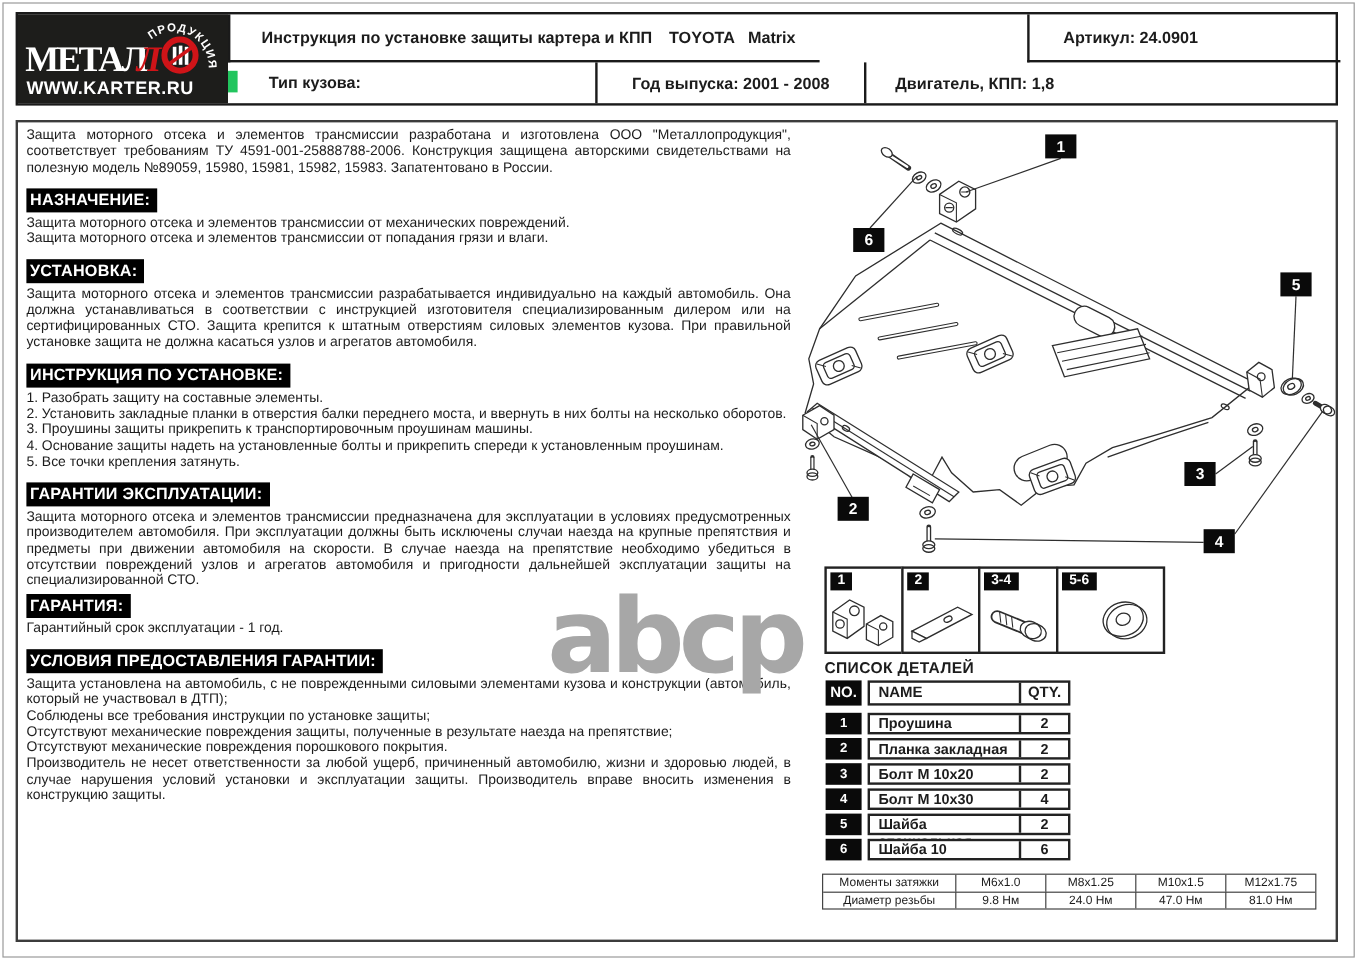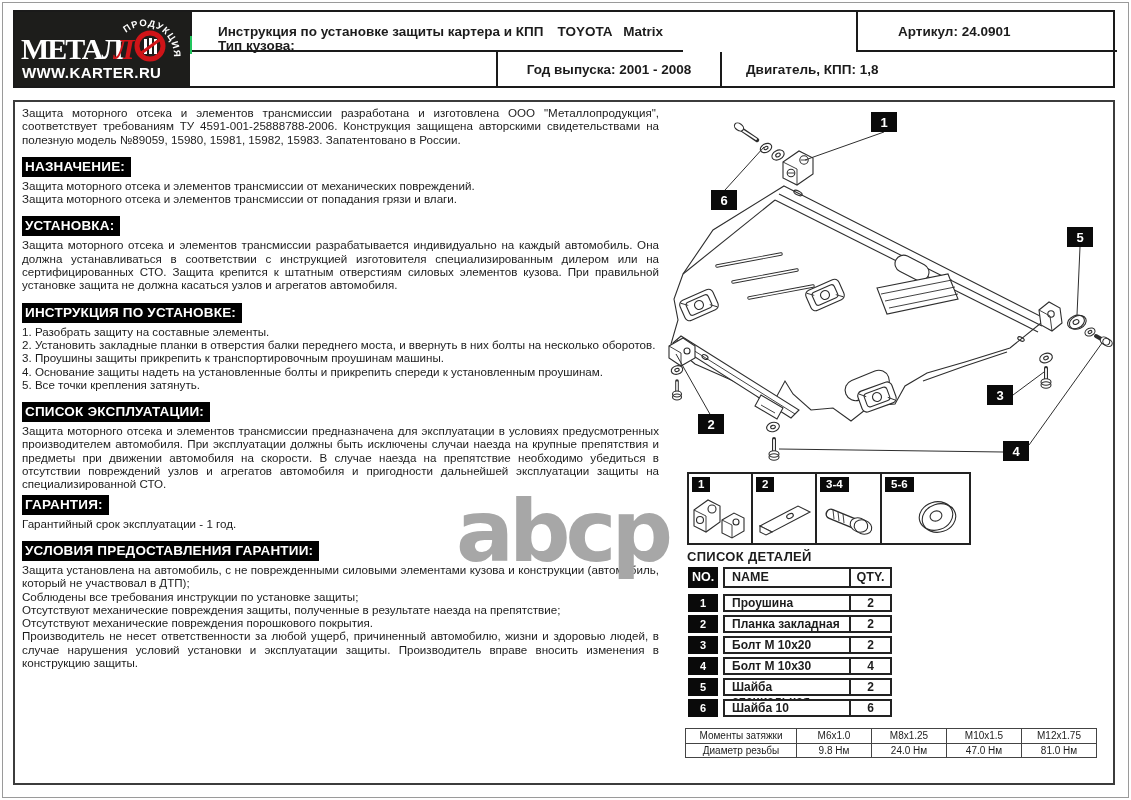--- a/index.html
+++ b/index.html
@@ -9,22 +9,22 @@
   }
   .abs{position:absolute;}
   .outer-frame{left:2px;top:2px;width:1125px;height:794px;border:1px solid #9a9a9a;}
 
   
   .hdr{left:13px;top:10px;width:1102px;height:78px;border:2px solid #1a1a1a;box-sizing:border-box;background:#fff;}
   .hdr-cell{position:absolute;box-sizing:border-box;display:flex;align-items:center;font-weight:bold;font-size:13.5px;}
   .logo-cell{left:0;top:0;width:175px;height:74px;background:#1d1d1b;}
   .cell-title{left:175px;top:0;width:493px;height:40px;border-left:2px solid #1a1a1a;border-bottom:2px solid #1a1a1a;padding-left:26px;}
   .cell-title .model{white-space:pre;margin-left:14px;}
-  .cell-article{left:841px;top:0;width:261px;height:40px;border-left:2px solid #1a1a1a;border-bottom:2px solid #1a1a1a;padding-left:40px;}
-  .cell-body{left:175px;top:24px;width:306px;height:18px;border-left:2px solid #22c55e;padding-left:26px;}
+  .cell-article{left:841px;top:0;width:261px;height:40px;border-left:2px solid #1a1a1a;border-bottom:2px solid #1a1a1a;padding-left:28px;}
+  .cell-body{left:175px;top:47px;width:306px;height:18px;border-left:8px solid #22c55e;padding-left:26px;}
   .cell-year{left:481px;top:40px;width:224px;height:34px;border-left:2px solid #1a1a1a;justify-content:center;}
   .cell-engine{left:705px;top:40px;width:397px;height:34px;border-left:2px solid #1a1a1a;padding-left:24px;}
 
   
   .content{left:13px;top:100px;width:1102px;height:685px;border:2px solid #3c3c3c;box-sizing:border-box;background:#fff;}
 
   .text-col{left:22px;top:106px;width:637px;font-size:11.6px;line-height:13.3px;text-align:justify;}
   .sec-head{display:inline-block;background:#000;color:#fff;font-weight:bold;font-size:13.5px;line-height:15px;padding:2px 6px 3px 3px;letter-spacing:.2px;}
   .mt12{margin-top:11px;} .mt4{margin-top:4px;}
   .sec-body{margin-top:2px;}
@@ -112,21 +112,21 @@
   <div class="mt12"><span class="sec-head">УСТАНОВКА:</span></div>
   <div class="sec-body">Защита моторного отсека и элементов трансмиссии разрабатывается индивидуально на каждый автомобиль. Она должна устанавливаться в соответствии с инструкцией изготовителя специализированным дилером или на сертифицированных СТО. Защита крепится к штатным отверстиям силовых элементов кузова. При правильной установке защита не должна касаться узлов и агрегатов автомобиля.</div>
 
   <div class="mt12"><span class="sec-head">ИНСТРУКЦИЯ ПО УСТАНОВКЕ:</span></div>
   <div class="sec-body">1. Разобрать защиту на составные элементы.</div>
   <div>2. Установить закладные планки в отверстия балки переднего моста, и ввернуть в них болты на несколько оборотов.</div>
   <div>3. Проушины защиты прикрепить к транспортировочным проушинам машины.</div>
   <div>4. Основание защиты надеть на установленные болты и прикрепить спереди к установленным проушинам.</div>
   <div>5. Все точки крепления затянуть.</div>
 
-  <div class="mt12"><span class="sec-head">СПИСОК ЭКСПЛУАТАЦИИ:</span></div>
+  <div class="mt12"><span class="sec-head">ГАРАНТИИ ЭКСПЛУАТАЦИИ:</span></div>
   <div class="sec-body">Защита моторного отсека и элементов трансмиссии предназначена для эксплуатации в условиях предусмотренных производителем автомобиля. При эксплуатации должны быть исключены случаи наезда на крупные препятствия и предметы при движении автомобиля на скорости. В случае наезда на препятствие необходимо убедиться в отсутствии повреждений узлов и агрегатов автомобиля и пригодности дальнейшей эксплуатации защиты на специализированной СТО.</div>
 
   <div class="mt4"><span class="sec-head">ГАРАНТИЯ:</span></div>
   <div class="sec-body">Гарантийный срок эксплуатации - 1 год.</div>
 
   <div class="mt12"><span class="sec-head">УСЛОВИЯ ПРЕДОСТАВЛЕНИЯ ГАРАНТИИ:</span></div>
   <div class="sec-body">Защита установлена на автомобиль, с не поврежденными силовыми элементами кузова и конструкции (автомобиль, который не участвовал в ДТП);</div>
   <div>Соблюдены все требования инструкции по установке защиты;</div>
   <div>Отсутствуют механические повреждения защиты, полученные в результате наезда на препятствие;</div>
   <div>Отсутствуют механические повреждения порошкового покрытия.</div>

